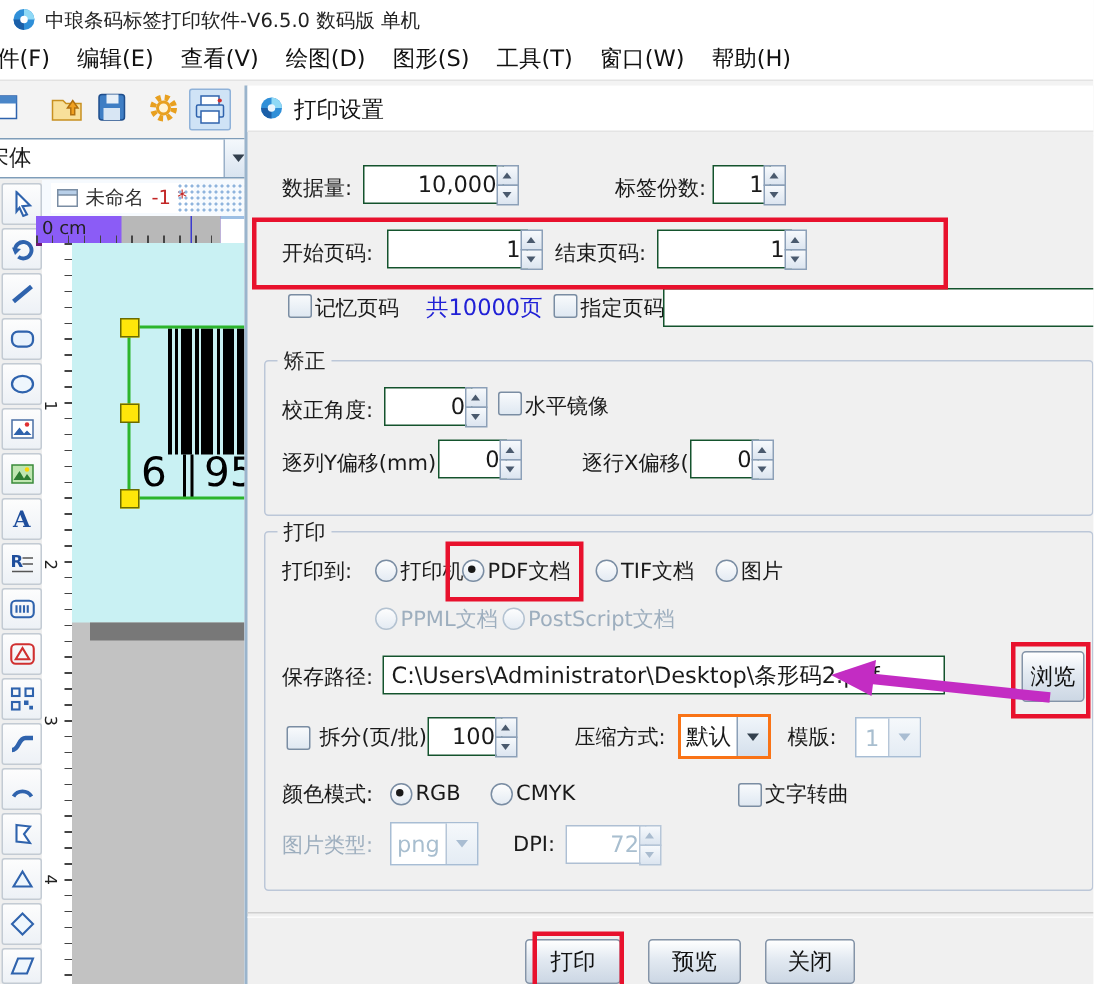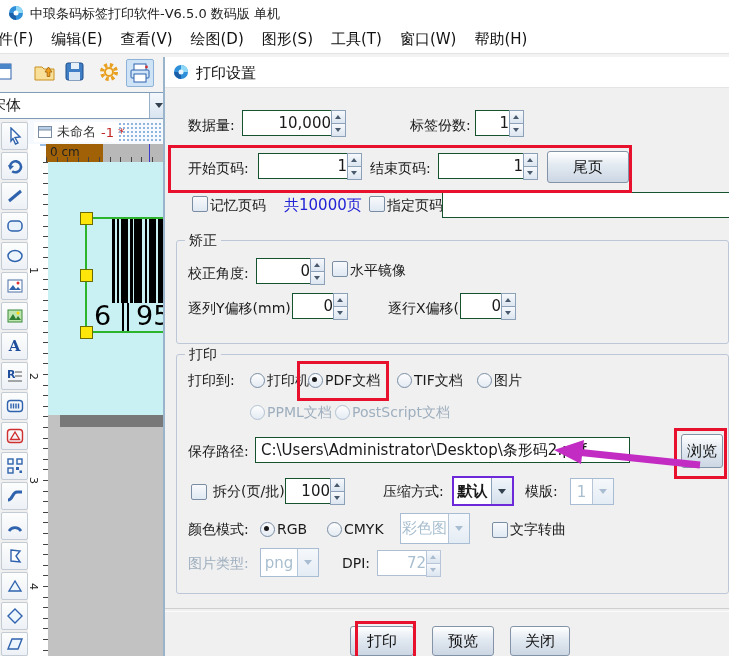--- a/index.html
+++ b/index.html
@@ -28,21 +28,21 @@
   
   .palette{left:0;top:120px;width:28px;height:536px;background:#efefef;}
   .pcell{position:absolute;left:1px;width:25px;height:26px;border:1px solid #c3cbd4;border-radius:2px;
          background:linear-gradient(#fdfdfd,#edf1f6);display:flex;align-items:center;justify-content:center;}
   .pcell .a-letter{font-weight:bold;color:#1f4e9c;font-size:15px;font-family:"DejaVu Serif","Liberation Serif",serif;}
   
   .tabbar{left:28px;top:120px;width:135px;height:24px;background:#f6fafe;border-bottom:2px solid #9dbfe4;}
   .tab{position:absolute;left:6px;top:2px;height:20px;display:flex;align-items:center;gap:5px;padding:0 4px;background:#fff;}
   .tabdots{position:absolute;left:90px;top:2px;width:45px;height:20px;
            background-image:radial-gradient(#8fb4dd 1px,transparent 1.1px);background-size:4px 4px;}
-  .hruler{left:46px;top:144px;width:123px;height:18px;background:#a16207;border-bottom:2px solid #701a75;}
+  .hruler{left:24px;top:144px;width:123px;height:18px;background:#8b5cf6;border-bottom:2px solid #701a75;}
   .hruler .gray{position:absolute;left:57px;top:0;width:66px;height:18px;background:#b8b8b8;}
   .hruler .ticks{position:absolute;left:0;bottom:0;width:123px;height:5px;
         background-image:repeating-linear-gradient(to right,#444 0 1px,transparent 1px 10.6px);}
   .hruler .marker{position:absolute;left:103px;top:0;width:1px;height:18px;background:#3b3bd0;}
   .vruler{left:28px;top:162px;width:20px;height:494px;background:#fff;border-right:1px solid #aaa;}
   .vruler .ticks{position:absolute;right:0;top:0;width:5px;height:494px;
         background-image:repeating-linear-gradient(to bottom,#444 0 1px,transparent 1px 10.6px);}
   .vnum{position:absolute;left:2px;font-size:11px;color:#222;transform:rotate(90deg);}
   .corner{left:28px;top:144px;width:12px;height:18px;background:#fff;}
   .canvas{left:48px;top:162px;width:115px;height:494px;background:#c2c2c2;}
@@ -84,21 +84,21 @@
       background:linear-gradient(#f8fafc,#dfe8f2);}
   .radio{position:absolute;width:13px;height:13px;border:1px solid #7a8da3;border-radius:50%;
       background:linear-gradient(#fdfdfd,#e4ebf3);}
   .radio.sel::after{content:'';position:absolute;left:3px;top:3px;width:5px;height:5px;border-radius:50%;background:#1a1a1a;}
   .radio.dis{border-color:#b3c2d1;}
   .link{position:absolute;font-size:15px;color:#2121d6;white-space:nowrap;cursor:pointer;}
   .combo{position:absolute;display:flex;align-items:stretch;background:#fff;}
   .combo .ctxt{flex:1;display:flex;align-items:center;justify-content:center;font-size:15px;}
   .combo .carr{width:20px;background:linear-gradient(#f0f5fa,#d5e0ec);border-left:1px solid #8ca0b8;
                display:flex;align-items:center;justify-content:center;}
-  .combo.en{border:2px solid #6d28d9;font-weight:bold;}
+  .combo.en{border:2px solid #f97316;}
   .combo.dis{border:1px solid #a8bdd4;color:#a8becf;}
   .combo.dis .ctxt{color:#a8becf;}
   .combo.dis .carr{border-left-color:#b6c6d8;background:linear-gradient(#f5f8fb,#e4ecf4);}
   .sep{position:absolute;left:0;width:566px;height:2px;border-top:1px solid #cfcfcf;border-bottom:1px solid #fbfbfb;}
   .redbox{position:absolute;border:3px solid #e8112d;background:transparent;pointer-events:none;}
 </style>
 </head>
 <body>
 
 <div id="app">
@@ -354,21 +354,20 @@
     <span class="spin" style="left:182px;top:96px">
         <i class="up"></i>
         <i class="dn"></i>
       </span>
     <span class="lbl" style="left:205px;top:103px">结束页码:</span>
     <div class="field num" style="left:273px;top:96px;width:84px;height:24px">1</div>
     <span class="spin" style="left:358px;top:96px">
         <i class="up"></i>
         <i class="dn"></i>
       </span>
-    <div class="btn" style="left:382px;top:94px;width:80px;height:30px">尾页</div>
 
     <span class="cb" style="left:27px;top:139px"></span>
     <span class="lbl" style="left:45px;top:140px">记忆页码</span>
     <span class="link" style="left:119px;top:139px">共10000页</span>
     <span class="cb" style="left:204px;top:139px"></span>
     <span class="lbl" style="left:222px;top:140px">指定页码</span>
     <div class="field txt" style="left:277px;top:135px;width:282px;height:24px"></div>
 
     <div class="group" style="left:11px;top:183px;width:551px;height:102px">
       <span class="legend">矫正</span>
@@ -436,26 +435,20 @@
       <span class="carr">
           <span class="tri-dn pale"></span>
         </span>
     </div>
 
     <span class="lbl" style="left:23px;top:464px">颜色模式:</span>
     <span class="radio sel" style="left:95px;top:465px"></span>
     <span class="lbl" style="left:112px;top:464px">RGB</span>
     <span class="radio" style="left:162px;top:465px"></span>
     <span class="lbl" style="left:179px;top:464px">CMYK</span>
-    <div class="combo dis" style="left:235px;top:456px;width:68px;height:29px">
-      <span class="ctxt">彩色图</span>
-      <span class="carr">
-          <span class="tri-dn pale"></span>
-        </span>
-    </div>
     <span class="cb" style="left:327px;top:465px"></span>
     <span class="lbl" style="left:345px;top:464px">文字转曲</span>
 
     <span class="lbl dis" style="left:23px;top:498px">图片类型:</span>
     <div class="combo dis" style="left:95px;top:491px;width:57px;height:27px">
       <span class="ctxt">png</span>
       <span class="carr">
           <span class="tri-dn pale"></span>
         </span>
     </div>

